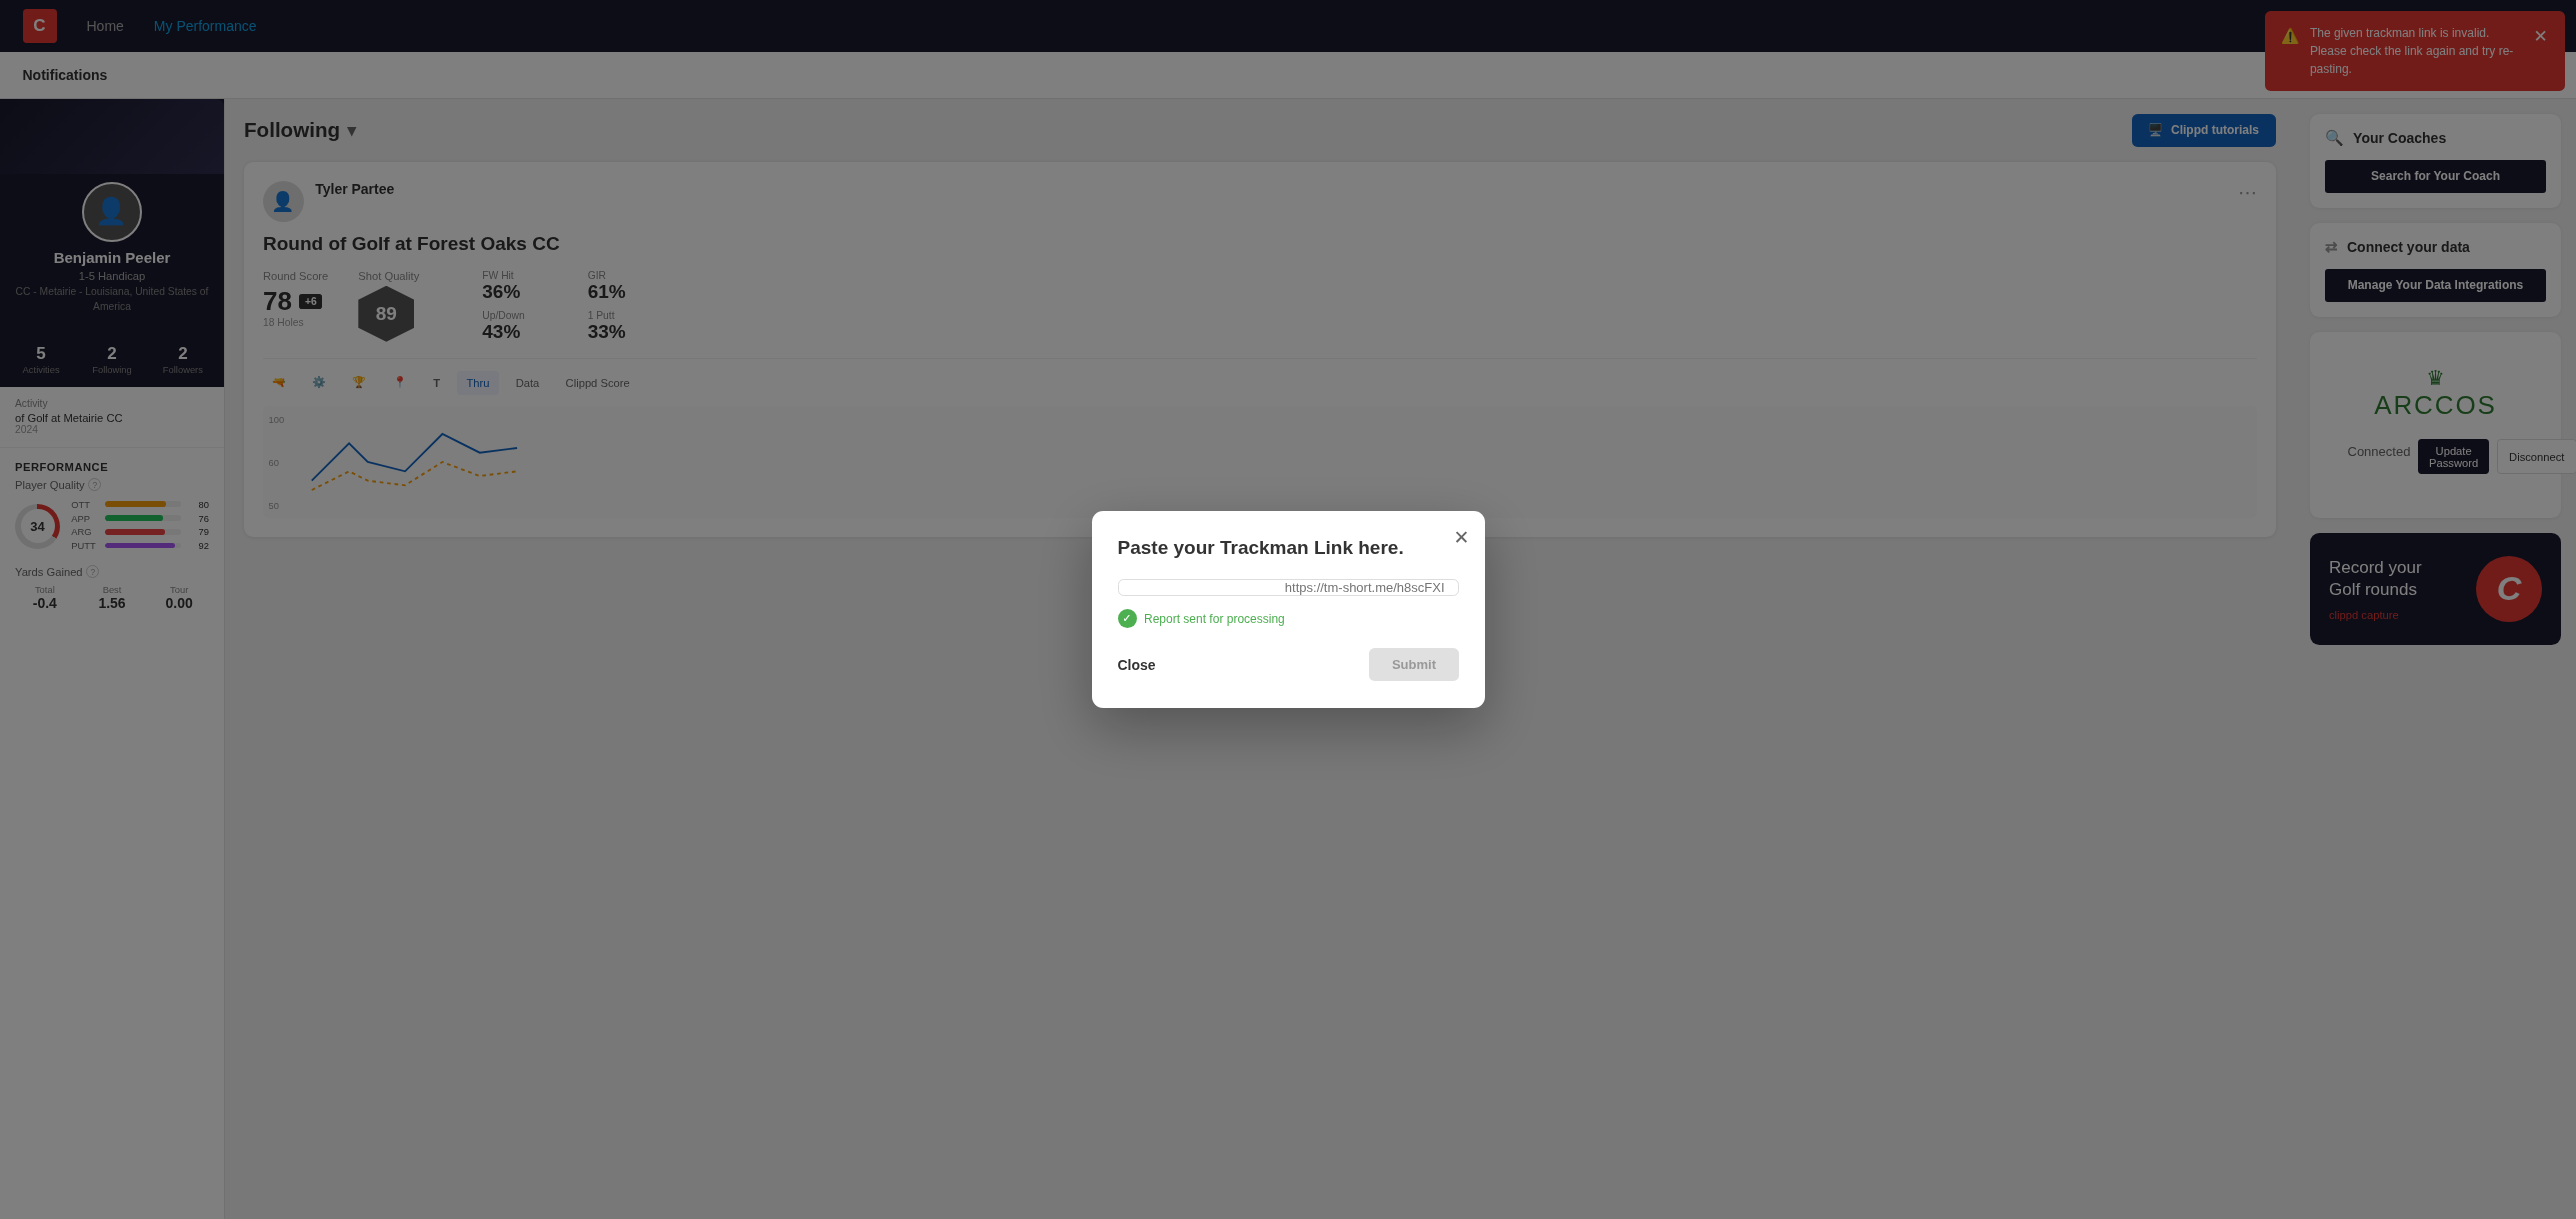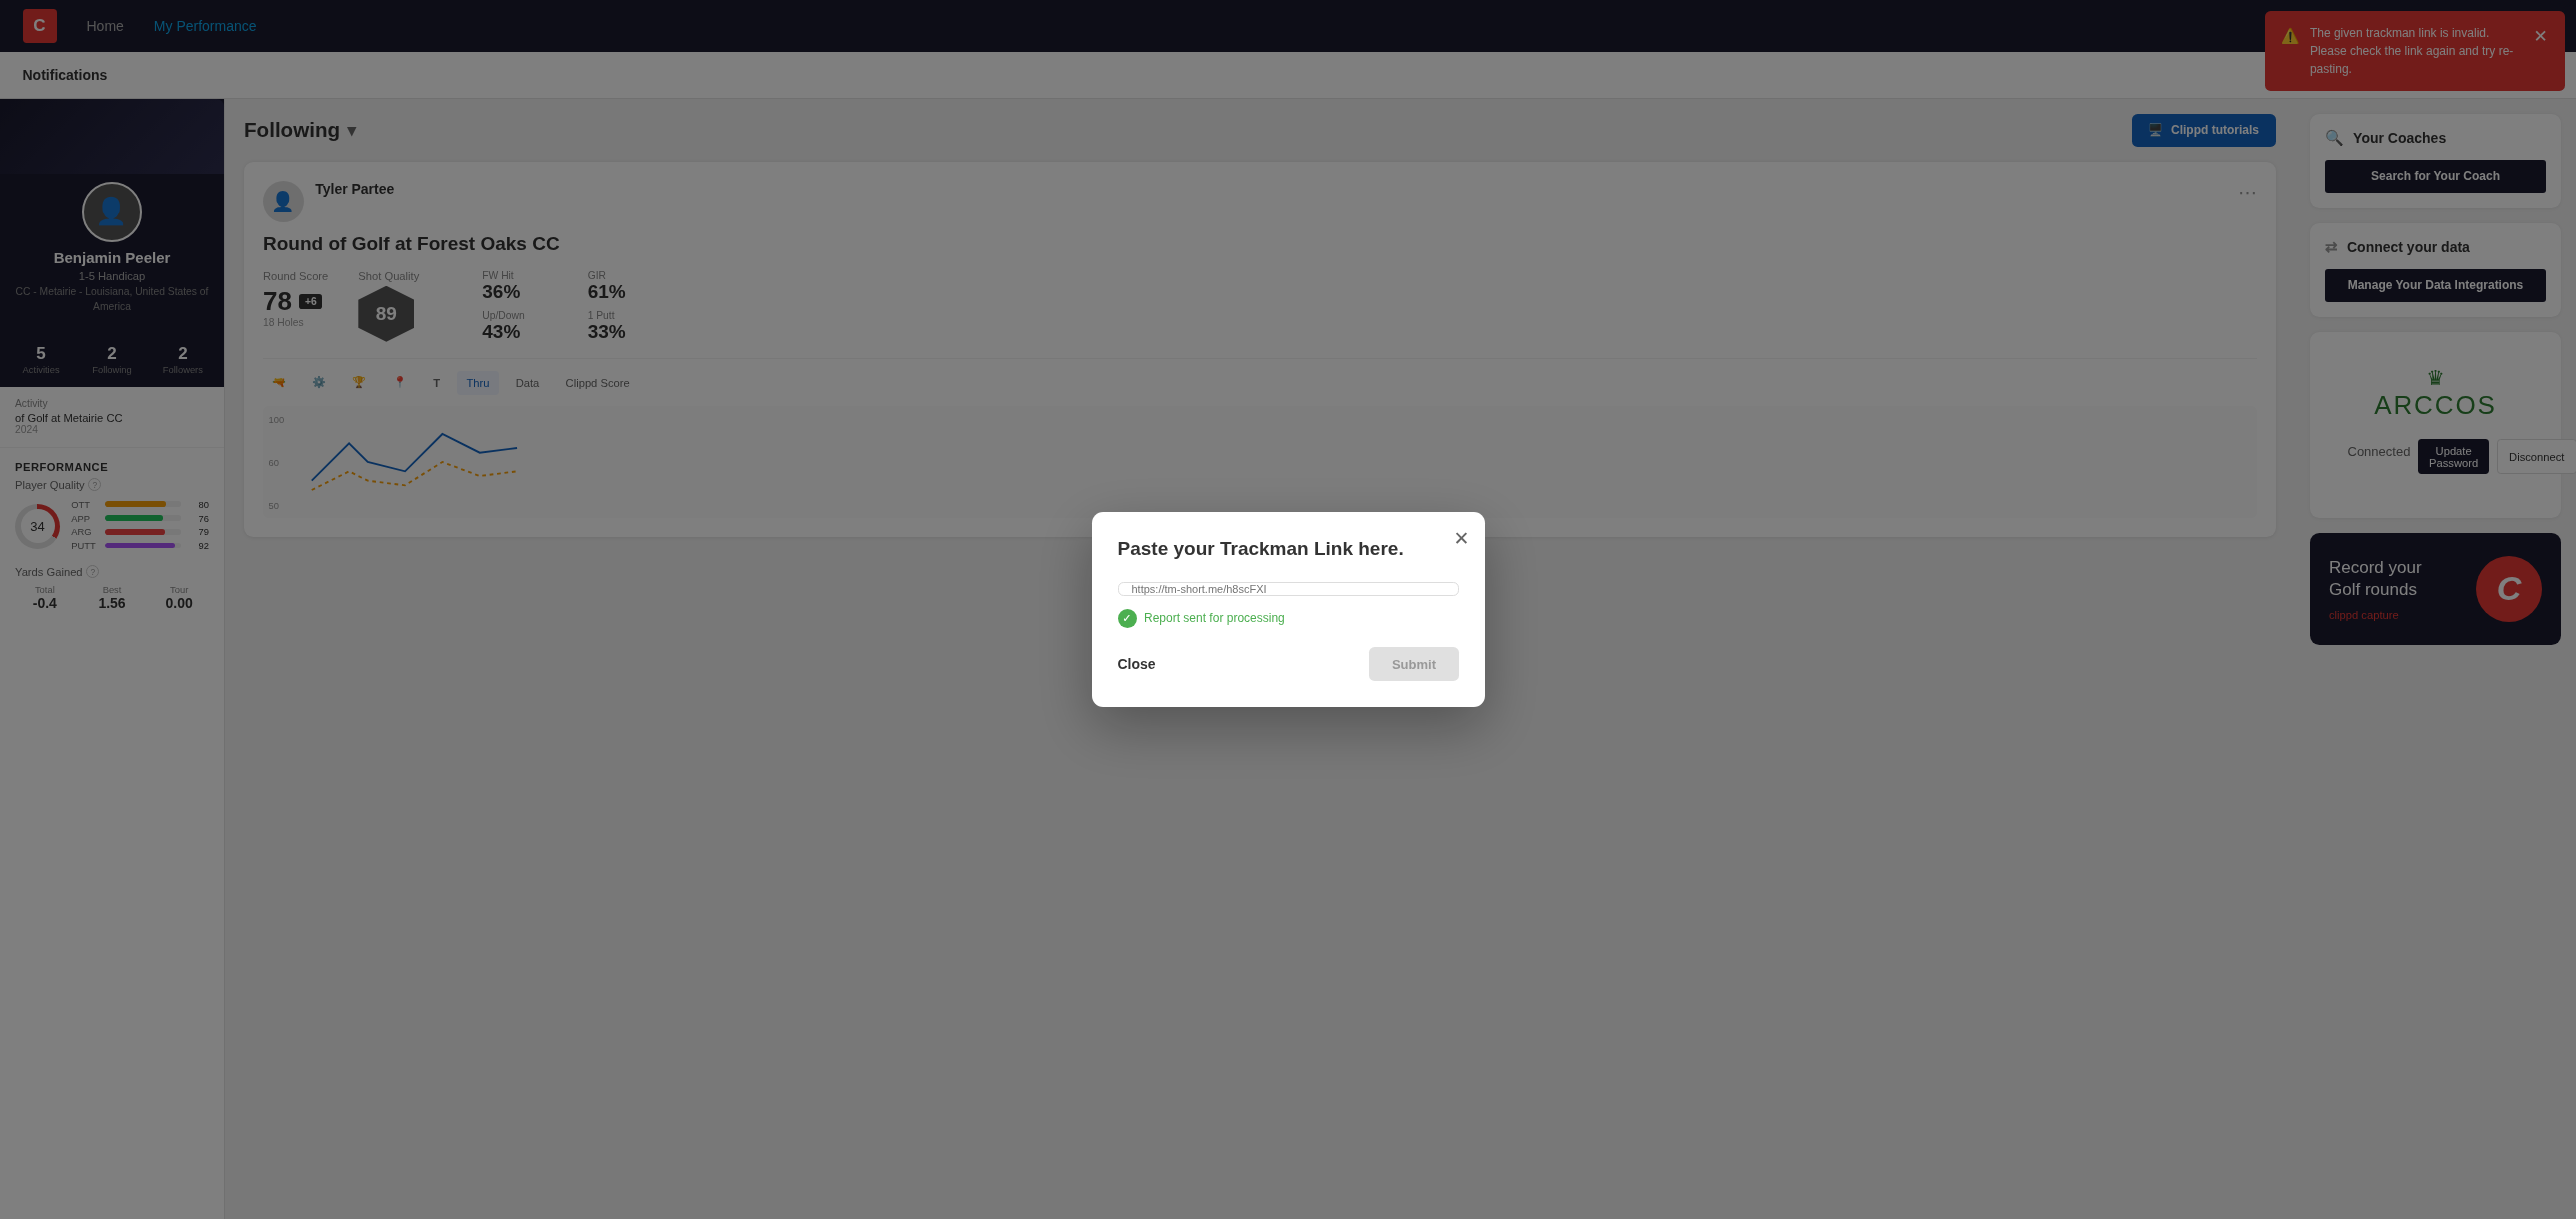--- a/index.html
+++ b/index.html
@@ -187,21 +187,21 @@
       font-size: 13px; font-weight: 700; color: #333;
       position: relative;
     }
     .pq-circle::before {
       content: '';
       width: 34px; height: 34px;
       background: white;
       border-radius: 50%;
       position: absolute;
     }
-    .pq-number { position: relative; z-index: 1; font-size: 13px; font-weight: 400; color: #333; }
+    .pq-number { position: relative; z-index: 1; font-size: 13px; font-weight: 700; color: #333; }
     .pq-bars { flex: 1; }
     .pq-bar-row {
       display: flex;
       align-items: center;
       gap: 5.6px;
       margin-bottom: 2.8px;
     }
     .pq-bar-label { font-size: 9.4px; color: #666; width: 28px; }
     .pq-bar-track {
       flex: 1;
@@ -502,24 +502,25 @@
       border: none;
       font-size: 19px;
       cursor: pointer;
       color: #666;
     }
     .modal-input {
       width: 100%;
       padding: 0 13px;
       border: 0.9px solid #ddd;
       border-radius: 5.6px;
-      font-size: 11px;
+      font-size: 13px;
       color: #999;
       outline: none;
       margin-bottom: 13px;
+      text-align: right;
     }
     .success-row {
       display: flex;
       align-items: center;
       gap: 7.5px;
       margin-bottom: 19px;
     }
     .success-icon {
       width: 19px; height: 19px;
       background: #4caf50;

